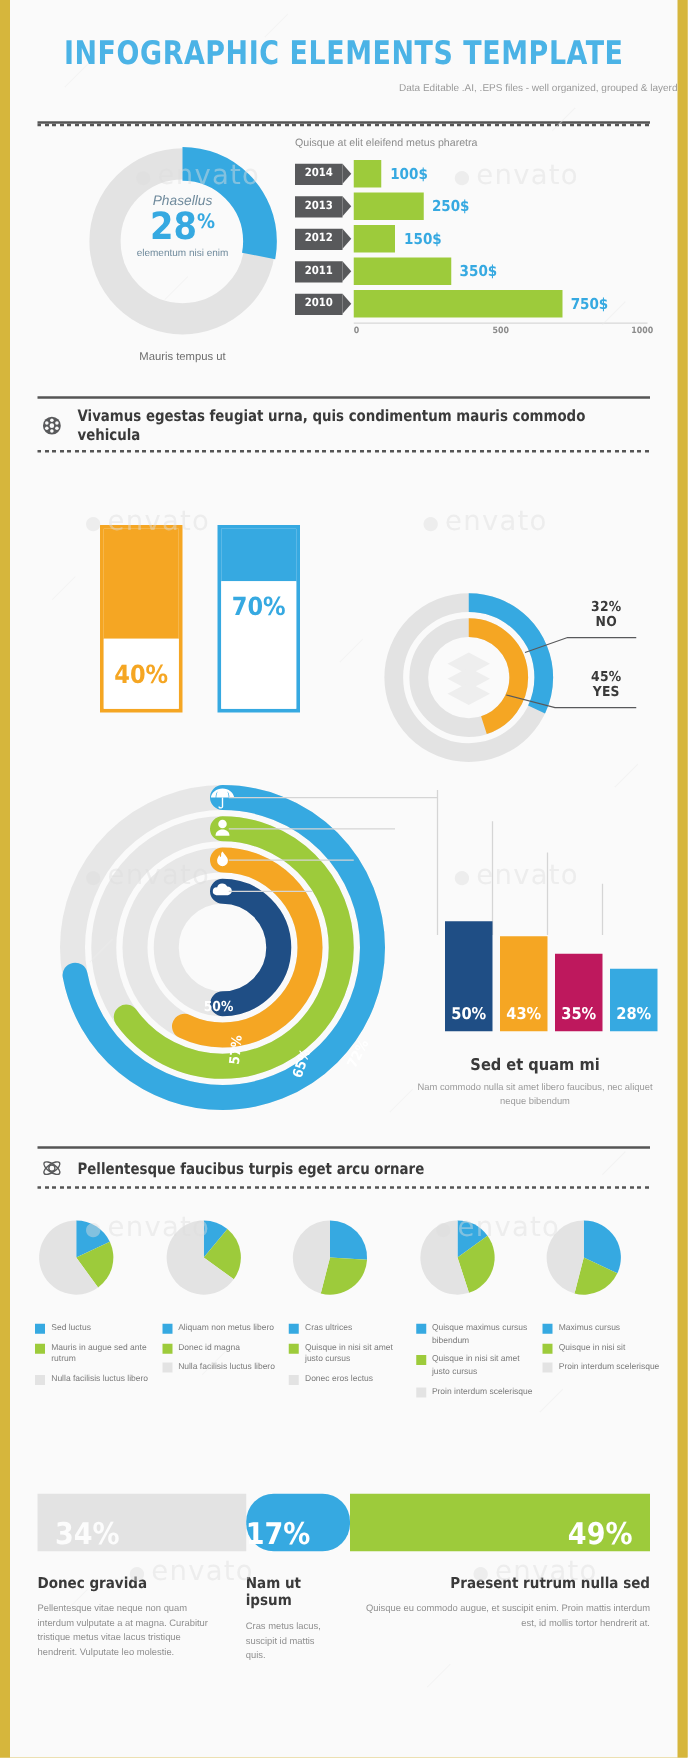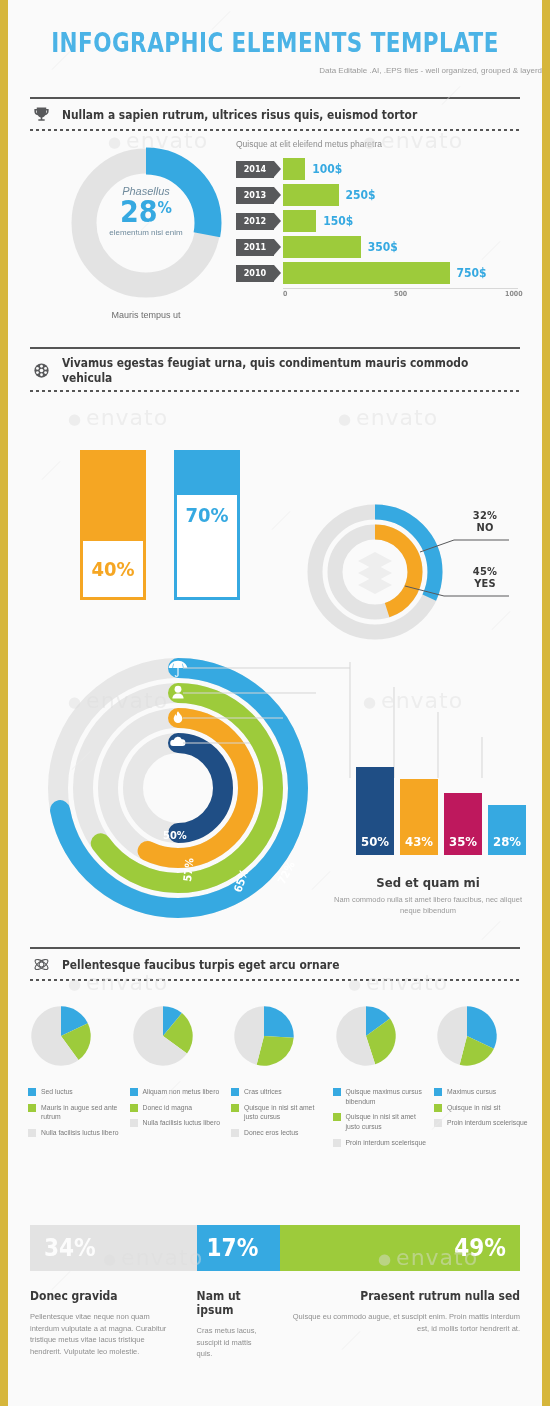--- a/index.html
+++ b/index.html
@@ -144,21 +144,21 @@
   .piecol { width: 94px; }
   .legend { margin-top: 14px; }
   .lgi { display: flex; gap: 5px; margin-bottom: 6px; align-items: flex-start; }
   .sw { width: 8px; height: 8px; flex: none; margin-top: 1px; }
   .lgtext { font-size: 6.8px; color: #7a7a7a; line-height: 1.42; }
 
   
   .s5 { position: relative; height: 175px; }
   .stack { position: absolute; left: 22px; top: 14px; width: 490px; height: 46px;
            display: flex; }
-  .stack div { display: flex; align-items: center; }
+  .stack div { display: flex; align-items: flex-end; }
   .stack .v {
     font-family: "DejaVu Sans Condensed","Liberation Sans Narrow","Liberation Sans",sans-serif;
     font-weight: bold; font-size: 24px; color: #fff;
   }
   .cols { position: absolute; left: 22px; top: 78px; width: 490px; display: flex; }
   .col h5 {
     font-family: "DejaVu Sans Condensed","Liberation Sans Narrow","Liberation Sans",sans-serif;
     font-weight: bold; font-size: 12px; color: #3a3a3a; margin-bottom: 8px;
   }
   .col p { font-size: 7.5px; color: #8f8f8f; line-height: 1.55; }
@@ -197,26 +197,20 @@
   </div>
 
   <div class="content">
 
     <div class="title">INFOGRAPHIC ELEMENTS TEMPLATE</div>
     <div class="subtitle">Data Editable .AI, .EPS files - well organized, grouped &amp; layerd</div>
 
     <div style="height:22px"></div>
     <div class="section-head">
       <div class="topline"></div>
-      <div class="row">
-        <svg class="sec-icon" viewBox="0 0 24 24">
-          <path fill="#58595b" d="M6 3h12v2h3v3c0 2.5-1.9 4.6-4.3 4.9A6 6 0 0 1 13 15.8V18h3v2H8v-2h3v-2.2a6 6 0 0 1-3.7-2.9A5 5 0 0 1 3 8V5h3V3zm0 4H5v1a3 3 0 0 0 1.6 2.6A8 8 0 0 1 6 8.5V7zm12 0v1.5c0 .7-.2 1.5-.6 2.1A3 3 0 0 0 19 8V7h-1z"></path>
-        </svg>
-        <div class="sec-title">Nullam a sapien rutrum, ultrices risus quis, euismod tortor</div>
-      </div>
       <div class="dotline"></div>
     </div>
 
     <div class="s1">
 
       <div class="donut-wrap">
         <div style="position:relative;width:160px;height:160px;">
           <svg viewBox="0 0 160 160" width="160" height="160">
             <circle cx="80" cy="80" r="62" fill="none" stroke="#e3e3e3" stroke-width="25"></circle>
             <circle cx="80" cy="80" r="62" fill="none" stroke="#36a9e1" stroke-width="27" stroke-dasharray="109.1 280.5" transform="rotate(-90 80 80)"></circle>
@@ -510,21 +504,21 @@
               </div>
             </div></div>
         </div>
     </div>
 
     <div class="s5">
       <div class="stack">
         <div style="background:#e3e3e3;width:34%;padding-left:14px;">
           <span class="v" style="color:#fcfcfc">34%</span>
         </div>
-        <div style="background:#36a9e1;width:17%;padding-left:10px;">
+        <div style="background:#36a9e1;width:17%;border-radius:22px;">
           <span class="v">17%</span>
         </div>
         <div style="background:#9dcb3b;width:49%;justify-content:flex-end;padding-right:14px;">
           <span class="v">49%</span>
         </div>
       </div>
       <div class="cols">
         <div class="col" style="width:34%;padding-right:22px;">
           <h5>Donec gravida</h5>
           <p>Pellentesque vitae neque non quam interdum vulputate a at magna. Curabitur tristique metus vitae lacus tristique hendrerit. Vulputate leo molestie.</p>

